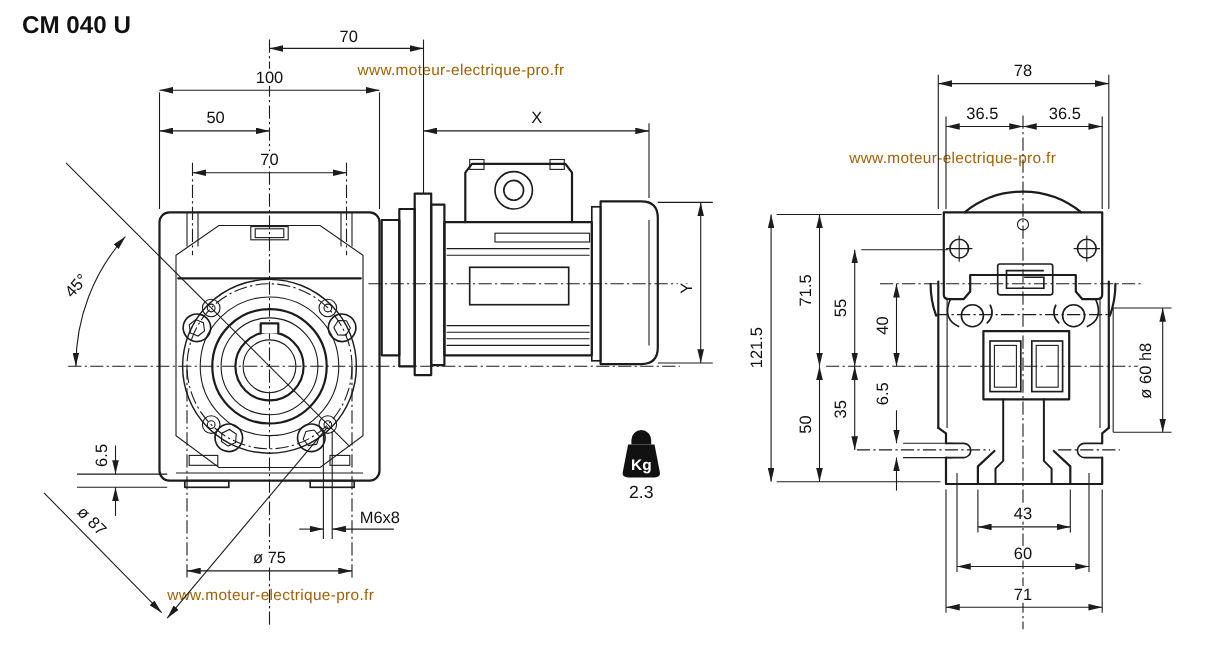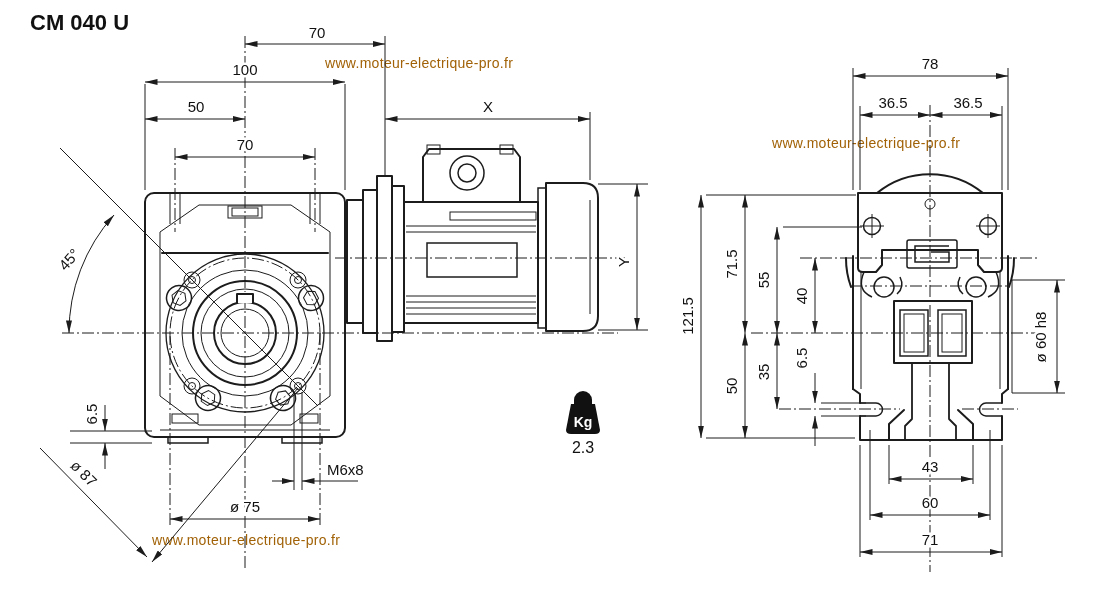--- a/index.html
+++ b/index.html
@@ -1,18 +1,18 @@
 <!DOCTYPE html>
 <html><head>
 <meta charset="utf-8">
 <style>
   html,body{margin:0;padding:0;background:#fff;}
   #canvas{position:relative;width:1112px;height:591px;background:#ffffff;overflow:hidden;
           font-family:"Liberation Sans",sans-serif;}
-  #page-title{position:absolute;left:30px;top:10px;font-size:22px;font-weight:bold;color:#111;}
+  #page-title{position:absolute;left:20px;top:10px;font-size:22px;font-weight:bold;color:#111;}
   .watermark{position:absolute;font-size:14px;color:#a16207;letter-spacing:.3px;white-space:nowrap;}
   #wm1{left:325px;top:55px;}
   #wm2{left:772px;top:135px;}
   #wm3{left:152px;top:532px;}
   svg{position:absolute;left:0;top:0;}
   .t2{stroke:#1c1c1c;stroke-width:2;fill:none;stroke-linejoin:round;stroke-linecap:round;}
   .t18{stroke:#1c1c1c;stroke-width:1.8;fill:none;stroke-linejoin:round;stroke-linecap:round;}
   .t15{stroke:#1c1c1c;stroke-width:1.5;fill:none;}
   .t1{stroke:#1c1c1c;stroke-width:1;fill:none;}
   .cl{stroke:#1c1c1c;stroke-width:1;fill:none;stroke-dasharray:12 3 2 3;}

